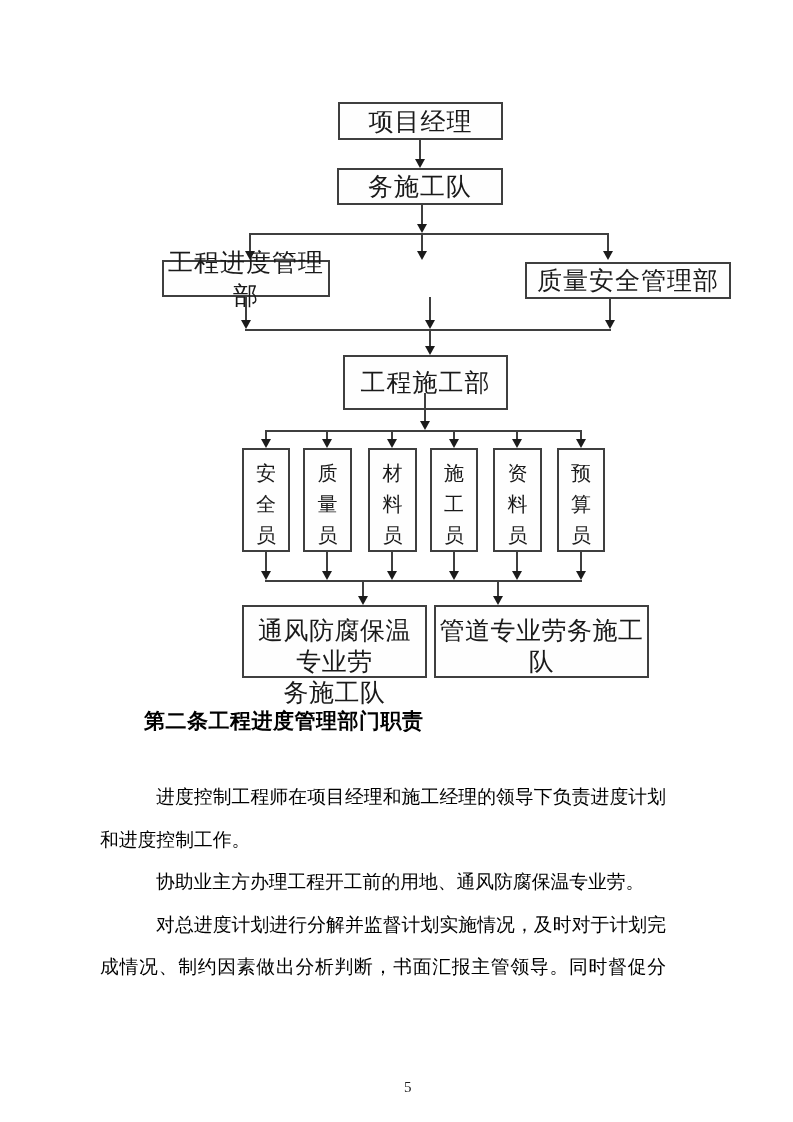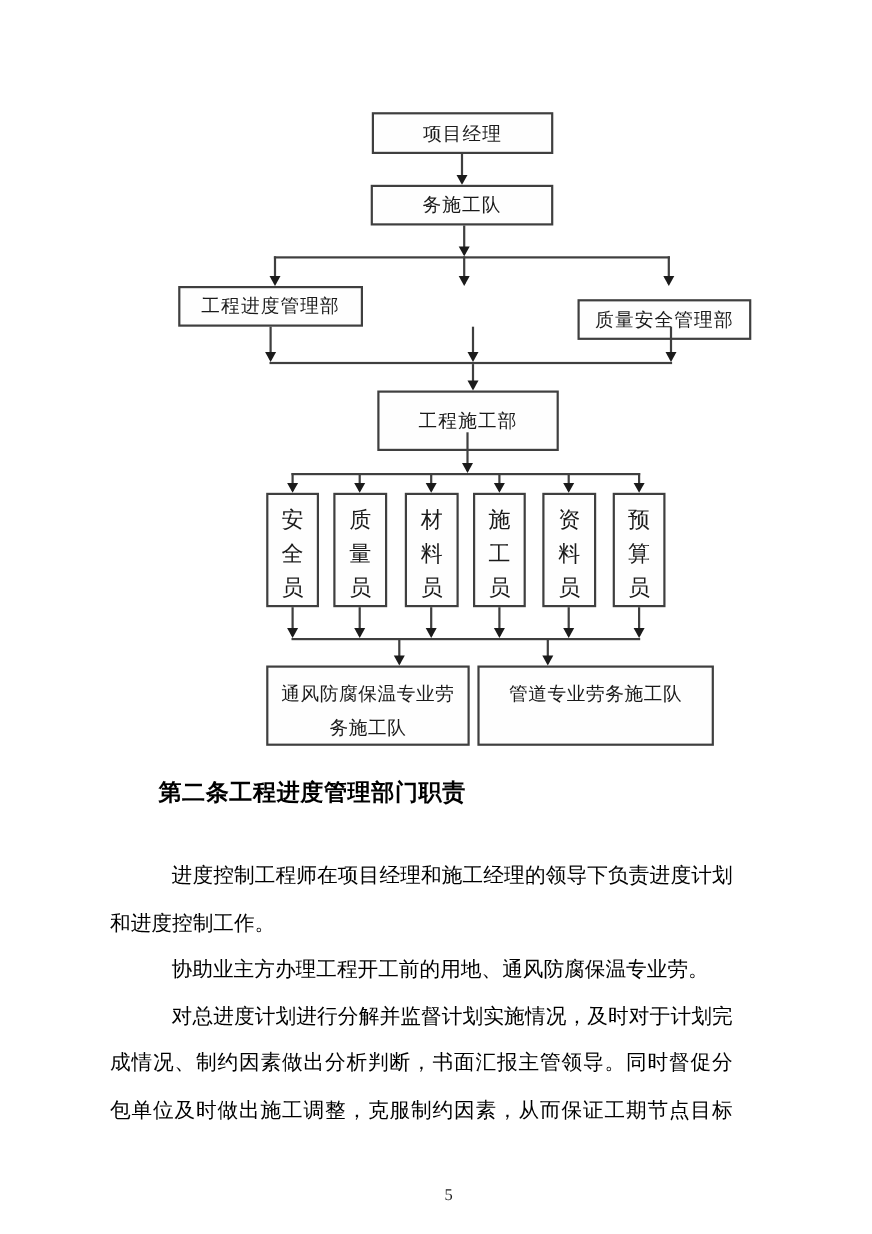--- a/index.html
+++ b/index.html
@@ -12,21 +12,21 @@
     color:#111111;
   }
   .page{position:absolute;inset:0;}
   .org-chart{position:absolute;left:0;top:0;width:793px;height:700px;}
   .node{
     position:absolute;
     box-sizing:border-box;
     border:2px solid #3f3f3f;
     background:#fefefe;
     display:flex;align-items:center;justify-content:center;
-    font-size:17px;
+    font-size:25px;
     letter-spacing:1px;
     color:#1a1a1a;
     white-space:pre-line;
     text-align:center;
   }
   .vnode{
     display:block;
     padding-top:8px;
     line-height:31px;
     font-size:20px;
@@ -76,21 +76,21 @@
   }
 </style>
 </head>
 <body>
 
 <div class="page">
   <div class="org-chart">
       <div class="node" style="left: 338px; top: 102px; width: 165px; height: 38px;">项目经理</div>
       <div class="node" style="left: 337px; top: 168px; width: 166px; height: 37px;">务施工队</div>
       <div class="node" style="left: 162px; top: 260px; width: 168px; height: 37px;">工程进度管理部</div>
-      <div class="node" style="left: 525px; top: 272px; width: 158px; height: 37px;">质量安全管理部</div>
+      <div class="node" style="left: 525px; top: 262px; width: 206px; height: 37px;">质量安全管理部</div>
       <div class="node" style="left: 343px; top: 355px; width: 165px; height: 55px;">工程施工部</div>
       <div class="node vnode" style="left: 242px; top: 448px; width: 48px; height: 104px;">安
 全
 员</div>
       <div class="node vnode" style="left: 303px; top: 448px; width: 49px; height: 104px;">质
 量
 员</div>
       <div class="node vnode" style="left: 368px; top: 448px; width: 49px; height: 104px;">材
 料
 员</div>
@@ -159,16 +159,15 @@
       <div class="arrowhead" style="left: 358px; top: 596px;"></div>
       <div class="arrowhead" style="left: 493px; top: 596px;"></div>
     </div>
   <h2 class="section-heading">第二条工程进度管理部门职责</h2>
   <div class="body-text">
       <div class="bline indent fill">进度控制工程师在项目经理和施工经理的领导下负责进度计划</div>
       <div class="bline">和进度控制工作。</div>
       <div class="bline indent">协助业主方办理工程开工前的用地、通风防腐保温专业劳。</div>
       <div class="bline indent fill">对总进度计划进行分解并监督计划实施情况，及时对于计划完</div>
       <div class="bline fill">成情况、制约因素做出分析判断，书面汇报主管领导。同时督促分</div>
-      <div class="bline fill">包单位及时做出施工调整，克服制约因素，从而保证工期节点目标</div>
     </div>
   <div class="page-number">5</div>
 </div>
 
 </body></html>

